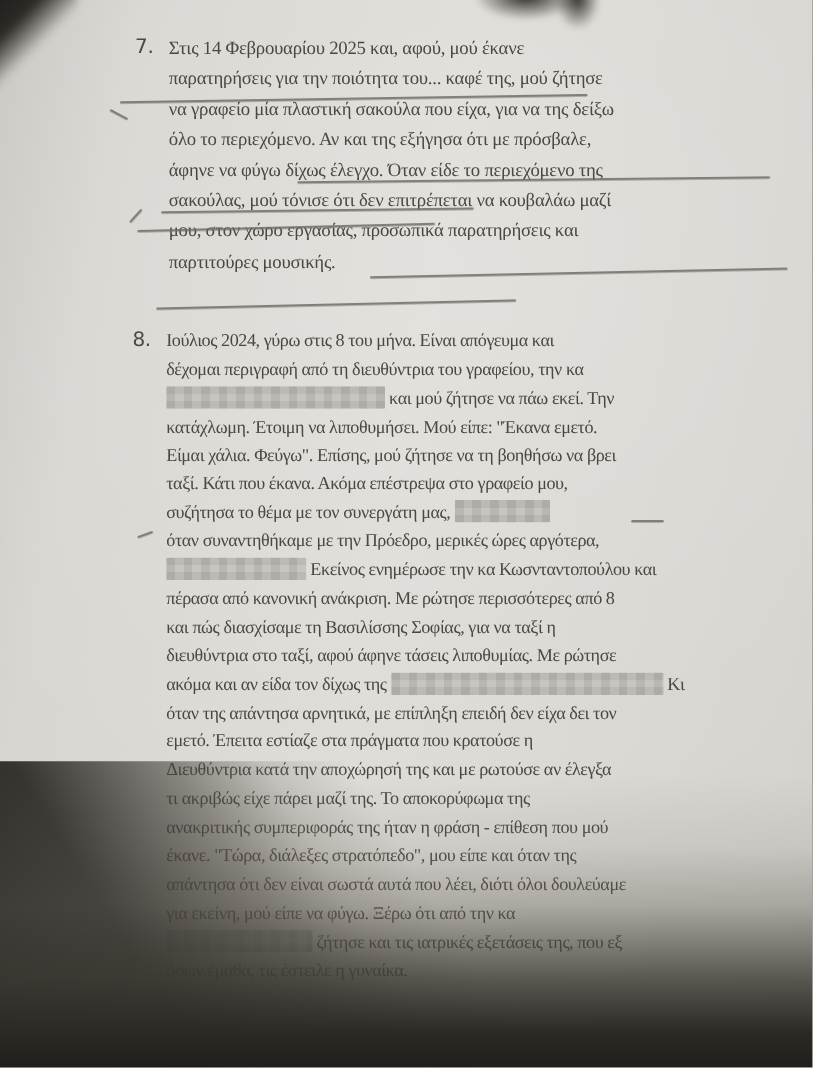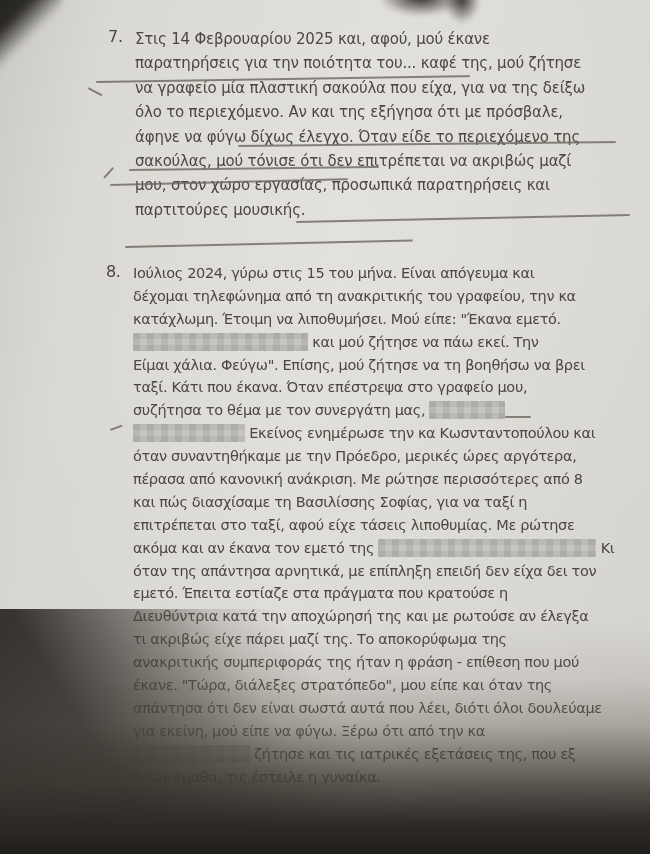--- a/index.html
+++ b/index.html
@@ -40,21 +40,21 @@
   .bottomleft-shadow{
     position:absolute;left:0;bottom:0;width:430px;height:245px;pointer-events:none;
     background:linear-gradient(58deg,
       #22201d 0%, rgba(42,39,35,0.92) 28%, rgba(70,66,60,0.55) 50%,
       rgba(100,95,88,0.22) 62%, rgba(0,0,0,0) 74%);
   }
   
   .para{position:absolute;color:#4b4741;}
   .pnum{position:absolute;left:0;top:0;}
   .plines{margin-left:27px;filter:blur(0.25px);}
-  .line{white-space:pre;}
+  .line{white-space:pre;font-family:Liberation Serif, serif;}
   .para-1{left:108px;top:27px;width:530px;font-size:15px;letter-spacing:-0.2px;}
   .para-1 .line{height:24.4px;line-height:24.4px;}
   .para-1 .pnum{font-size:16px;}
   .para-2{left:106px;top:262px;width:532px;font-size:14.5px;letter-spacing:-0.35px;}
   .para-2 .line{height:22.9px;line-height:22.9px;}
   .para-2 .pnum{font-size:16px;}
   
   .redact{
     display:inline-block;height:18px;vertical-align:-4px;border-radius:1px;
     background-color:#bfbdb8;
@@ -79,41 +79,41 @@
   <div class="top-smudge2"></div>
 
   <div class="para para-1">
       <div class="pnum">7.</div>
       <div class="plines">
         <div class="line"><span class="seg">Στις 14 Φεβρουαρίου 2025 και, αφού, μού έκανε</span></div>
         <div class="line"><span class="seg">παρατηρήσεις για την ποιότητα του... καφέ της, μού ζήτησε</span></div>
         <div class="line"><span class="seg">να γραφείο μία πλαστική σακούλα που είχα, για να της δείξω</span></div>
         <div class="line"><span class="seg">όλο το περιεχόμενο. Αν και της εξήγησα ότι με πρόσβαλε,</span></div>
         <div class="line"><span class="seg">άφηνε να φύγω δίχως έλεγχο. Όταν είδε το περιεχόμενο της</span></div>
-        <div class="line"><span class="seg">σακούλας, μού τόνισε ότι δεν επιτρέπεται να ακριβώς μαζί</span></div>
+        <div class="line"><span class="seg">σακούλας, μού τόνισε ότι δεν επιτρέπεται να κουβαλάω μαζί</span></div>
         <div class="line"><span class="seg">μου, στον χώρο εργασίας, προσωπικά παρατηρήσεις και</span></div>
         <div class="line"><span class="seg">παρτιτούρες μουσικής.</span></div>
       </div>
     </div>
     <div class="para para-2">
       <div class="pnum">8.</div>
       <div class="plines">
-        <div class="line"><span class="seg">Ιούλιος 2024, γύρω στις 15 του μήνα. Είναι απόγευμα και</span></div>
-        <div class="line"><span class="seg">δέχομαι τηλεφώνημα από τη ανακριτικής του γραφείου, την κα</span></div>
+        <div class="line"><span class="seg">Ιούλιος 2024, γύρω στις 8 του μήνα. Είναι απόγευμα και</span></div>
+        <div class="line"><span class="seg">δέχομαι περιγραφή από τη διευθύντρια του γραφείου, την κα</span></div>
+        <div class="line"><span class="redact" style="width: 175px;"></span><span class="seg"> και μού ζήτησε να πάω εκεί. Την</span></div>
         <div class="line"><span class="seg">κατάχλωμη. Έτοιμη να λιποθυμήσει. Μού είπε: "Έκανα εμετό.</span></div>
-        <div class="line"><span class="redact" style="width: 175px;"></span><span class="seg"> και μού ζήτησε να πάω εκεί. Την</span></div>
         <div class="line"><span class="seg">Είμαι χάλια. Φεύγω". Επίσης, μού ζήτησε να τη βοηθήσω να βρει</span></div>
-        <div class="line"><span class="seg">ταξί. Κάτι που έκανα. Όταν επέστρεψα στο γραφείο μου,</span></div>
+        <div class="line"><span class="seg">ταξί. Κάτι που έκανα. Ακόμα επέστρεψα στο γραφείο μου,</span></div>
         <div class="line"><span class="seg">συζήτησα το θέμα με τον συνεργάτη μας, </span><span class="redact" style="width: 76px;"></span></div>
+        <div class="line"><span class="seg">όταν συναντηθήκαμε με την Πρόεδρο, μερικές ώρες αργότερα,</span></div>
         <div class="line"><span class="redact" style="width: 112px;"></span><span class="seg"> Εκείνος ενημέρωσε την κα Κωσνταντοπούλου και</span></div>
-        <div class="line"><span class="seg">όταν συναντηθήκαμε με την Πρόεδρο, μερικές ώρες αργότερα,</span></div>
         <div class="line"><span class="seg">πέρασα από κανονική ανάκριση. Με ρώτησε περισσότερες από 8</span></div>
         <div class="line"><span class="seg">και πώς διασχίσαμε τη Βασιλίσσης Σοφίας, για να ταξί η</span></div>
-        <div class="line"><span class="seg">επιτρέπεται στο ταξί, αφού είχε τάσεις λιποθυμίας. Με ρώτησε</span></div>
-        <div class="line"><span class="seg">ακόμα και αν έκανα τον εμετό της </span><span class="redact" style="width: 218px;"></span><span class="seg"> Κι</span></div>
+        <div class="line"><span class="seg">διευθύντρια στο ταξί, αφού άφηνε τάσεις λιποθυμίας. Με ρώτησε</span></div>
+        <div class="line"><span class="seg">ακόμα και αν είδα τον δίχως της </span><span class="redact" style="width: 218px;"></span><span class="seg"> Κι</span></div>
         <div class="line"><span class="seg">όταν της απάντησα αρνητικά, με επίπληξη επειδή δεν είχα δει τον</span></div>
         <div class="line"><span class="seg">εμετό. Έπειτα εστίαζε στα πράγματα που κρατούσε η</span></div>
         <div class="line"><span class="seg">Διευθύντρια κατά την αποχώρησή της και με ρωτούσε αν έλεγξα</span></div>
         <div class="line"><span class="seg">τι ακριβώς είχε πάρει μαζί της. Το αποκορύφωμα της</span></div>
         <div class="line"><span class="seg">ανακριτικής συμπεριφοράς της ήταν η φράση - επίθεση που μού</span></div>
         <div class="line"><span class="seg">έκανε. "Τώρα, διάλεξες στρατόπεδο", μου είπε και όταν της</span></div>
         <div class="line"><span class="seg">απάντησα ότι δεν είναι σωστά αυτά που λέει, διότι όλοι δουλεύαμε</span></div>
         <div class="line"><span class="seg">για εκείνη, μού είπε να φύγω. Ξέρω ότι από την κα</span></div>
         <div class="line"><span class="redact" style="width: 117px;"></span><span class="seg"> ζήτησε και τις ιατρικές εξετάσεις της, που εξ</span></div>
         <div class="line"><span class="seg">όσων έμαθα, τις έστειλε η γυναίκα.</span></div>

